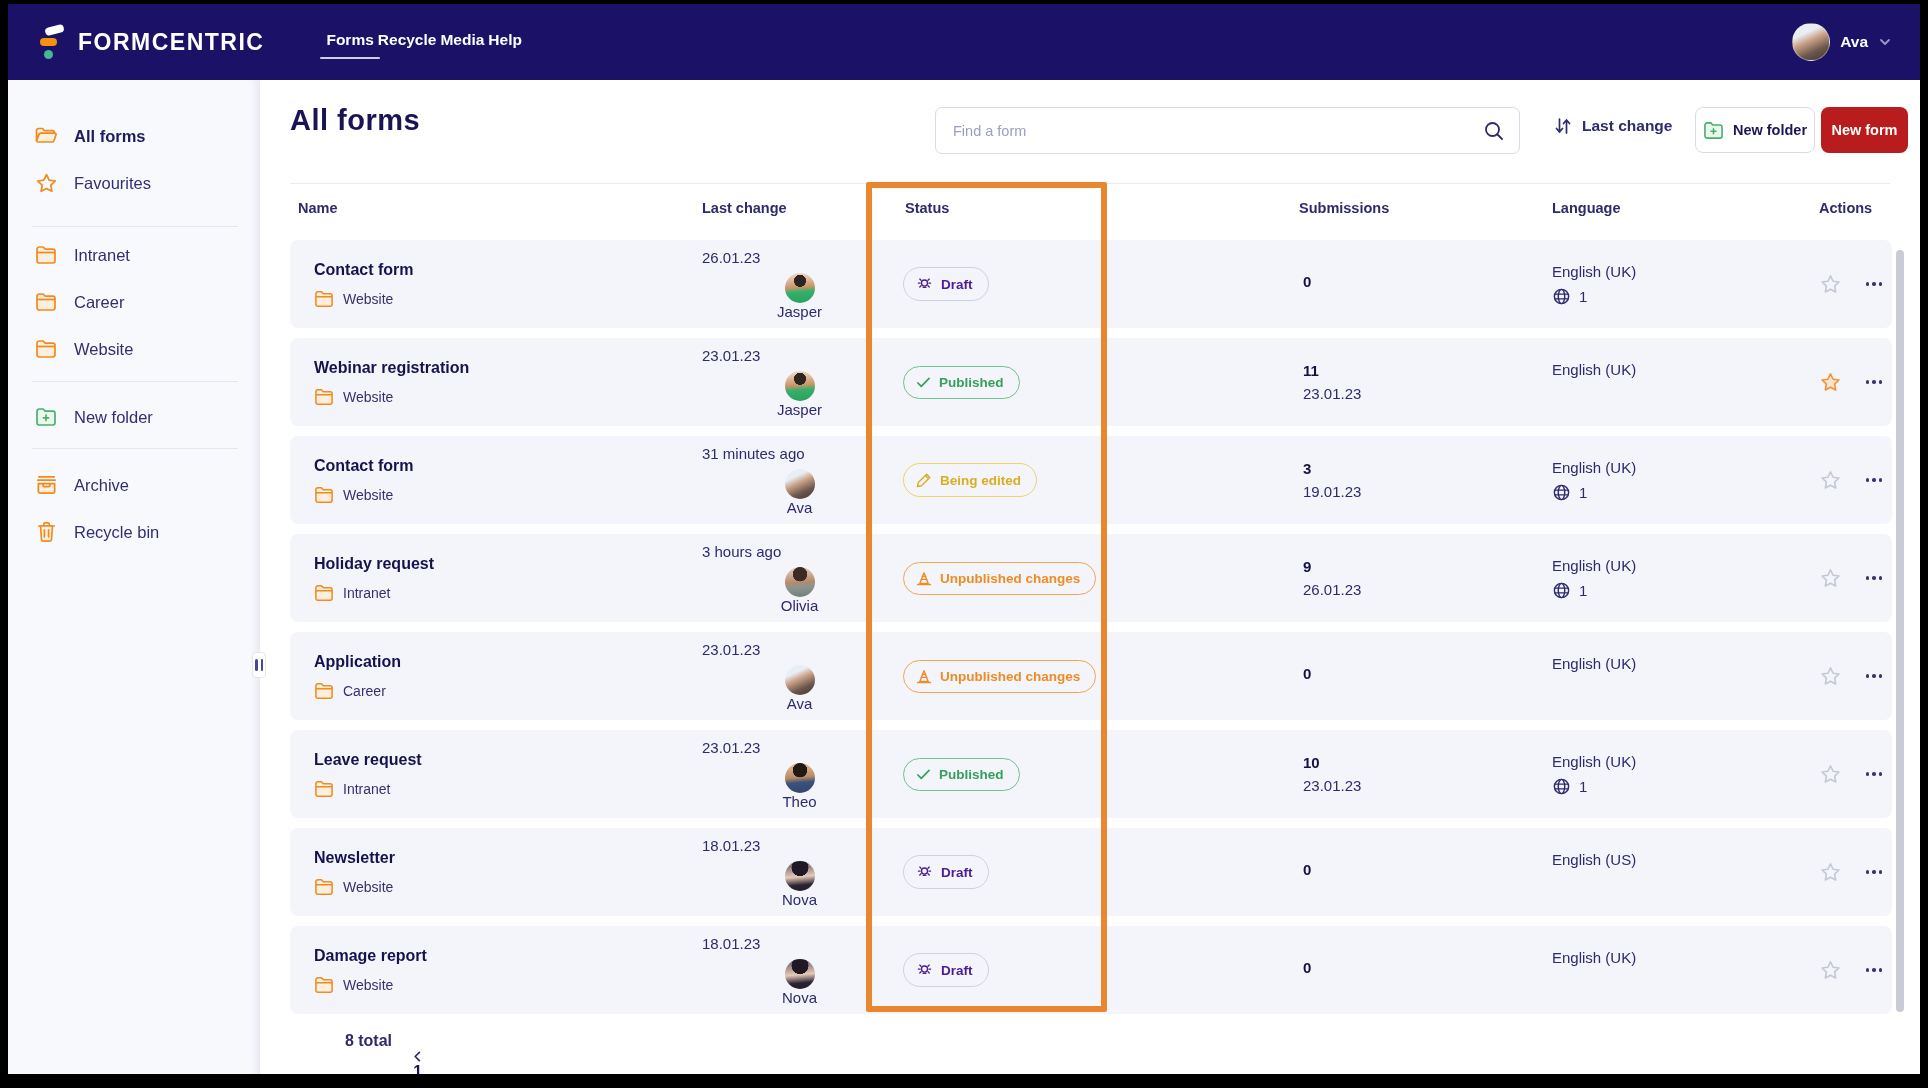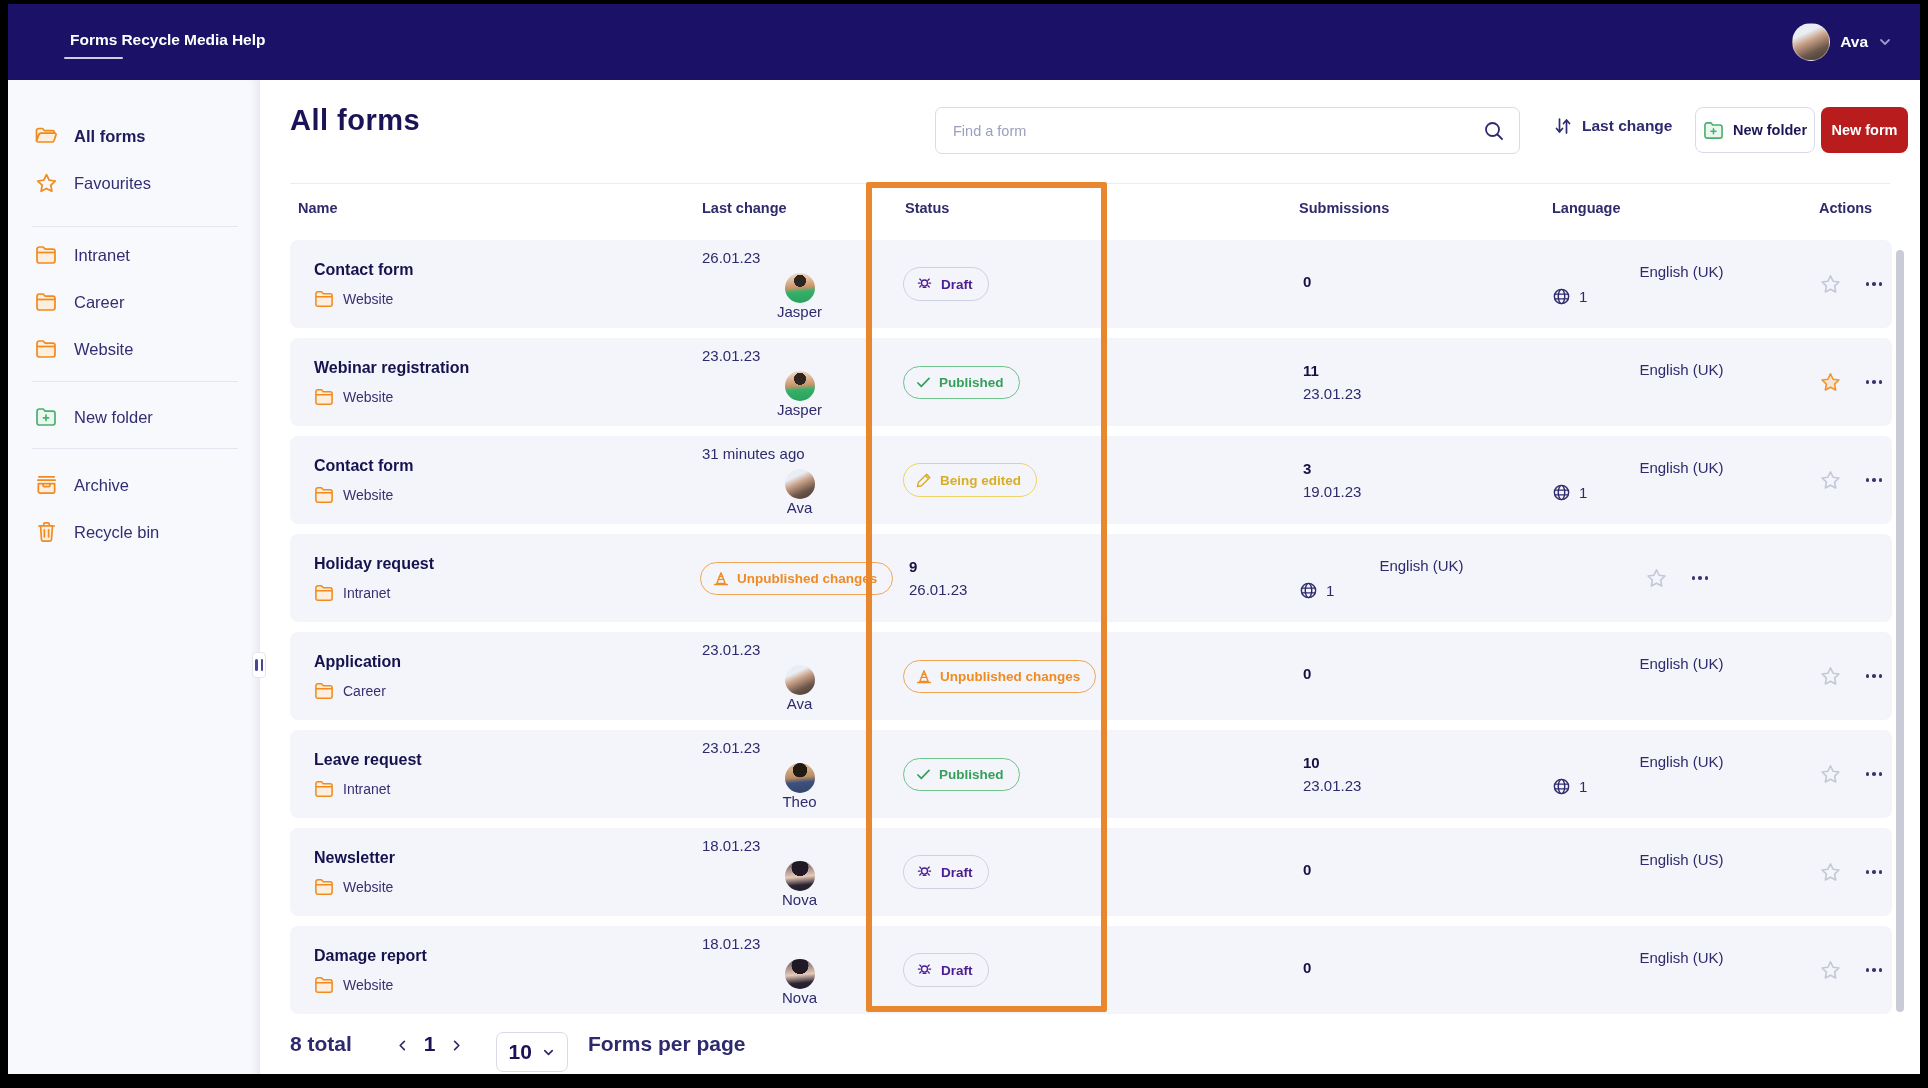--- a/index.html
+++ b/index.html
@@ -68,47 +68,55 @@
   .c-status{padding-left:6px;align-items:flex-start;}
   .badge{display:inline-flex;align-items:center;gap:8px;border:1.5px solid;border-radius:20px;padding:8px 15px 8px 12px;font-size:13.5px;font-weight:600;background:transparent;}
   .badge .icon{display:inline-flex;}
   .badge-draft{border-color:#ced1e0;color:#4c1d95;}
   .badge-published{border-color:#6ec28b;color:#35a05c;}
   .badge-being-edited{border-color:#ecd465;color:#d9ae26;}
   .badge-unpublished{border-color:#f1a553;color:#ee8c24;}
   .c-subs{padding-left:12px;gap:6px;}
   .subs-count{font-size:15px;font-weight:700;color:#141145;}
   .subs-date{font-size:15px;color:#2e2a6e;}
-  .c-lang{padding-left:8px;gap:7px;color:#2e2a6e;font-size:15px;text-align:center;}
+  .c-lang{padding-left:8px;gap:7px;color:#2e2a6e;font-size:15px;}
   .lang-versions{display:flex;align-items:center;gap:8px;}
   .c-actions{flex-direction:row;align-items:center;gap:22px;}
   .star{display:inline-flex;cursor:pointer;}
   .dots{display:inline-flex;align-items:center;gap:3px;cursor:pointer;padding:6px 2px;}
   .dots i{width:3.5px;height:3.5px;border-radius:50%;background:#3a3470;}
 
   
   .highlight-box{position:absolute;left:858px;top:178px;width:241px;height:830px;border:6px solid #e8872d;border-radius:2px;pointer-events:none;}
   
   .scrollbar{position:absolute;left:1888px;top:246px;width:8px;height:762px;border-radius:4px;background:#c9ccd6;}
 
   
-  .pagefoot{position:absolute;left:282px;top:1028px;height:38px;display:flex;align-items:flex-start;color:#2e2a6e;font-size:21px;font-weight:600;}
+  .pagefoot{position:absolute;left:282px;top:1028px;height:38px;display:flex;align-items:flex-end;color:#2e2a6e;font-size:16px;font-weight:600;flex-direction:column;}
   .pagefoot .total{margin-right:38px;}
   .pg-btn{display:inline-flex;align-items:center;justify-content:center;width:26px;height:26px;cursor:pointer;}
   .pg-num{margin:0 8px;font-weight:700;color:#1a1355;}
   .perpage-select{margin-left:26px;display:flex;align-items:center;gap:10px;border:1px solid #d9dbe8;border-radius:7px;background:#fff;padding:7px 12px;font-weight:700;color:#1a1355;cursor:pointer;}
   .perpage-label{margin-left:20px;font-weight:600;}
   svg{display:block;}
 </style>
 </head>
 <body>
 
 <div class="screen">
 
   <div class="topbar">
+    <div class="brand">
+      <span class="logo">
+          <i class="l1"></i>
+          <i class="l2"></i>
+          <i class="l3"></i>
+        </span>
+      <span class="brand-name">FORMCENTRIC</span>
+    </div>
     <div class="mainnav">
       <span class="nav-item active">Forms</span>
       <span class="nav-item">Recycle</span>
       <span class="nav-item">Media</span>
       <span class="nav-item">Help</span>
     </div>
     <div class="userbox">
       <span class="avatar av-ava"></span>
       <span class="user-name">Ava</span>
       <span class="chev">
@@ -442,20 +450,27 @@
       <div class="cell c-name">
         <div class="form-name">Holiday request</div>
         <div class="folder-tag">
           <span class="icon">
             <svg width="20" height="18" viewBox="0 0 22 20">
                 <path d="M2 4.2A2.2 2.2 0 014.2 2h4l2 2.2h7.6A2.2 2.2 0 0120 6.4v9.4a2.2 2.2 0 01-2.2 2.2H4.2A2.2 2.2 0 012 15.8z" fill="#fdeede" stroke="#ef8b1f" stroke-width="1.7" stroke-linejoin="round"></path>
                 <path d="M2 7.5h18" stroke="#ef8b1f" stroke-width="1.7"></path>
               </svg>
           </span>
           <span>Intranet</span>
+        </div>
+      </div>
+      <div class="cell c-change">
+        <div>3 hours ago</div>
+        <div class="editor">
+          <span class="avatar av-olivia"></span>
+          <span>Olivia</span>
         </div>
       </div>
       <div class="cell c-status">
         <span class="badge badge-unpublished">
           <span class="icon">
               <svg width="16" height="15" viewBox="0 0 16 15">
                 <g fill="none" stroke="currentColor" stroke-width="1.4" stroke-linecap="round" stroke-linejoin="round">
                   <path d="M8 1.8l4.2 10.7H3.8z"></path>
                   <path d="M5.4 8.4h5.2M6.3 5.4h3.4"></path>
                   <path d="M1.5 13.5h13"></path>

